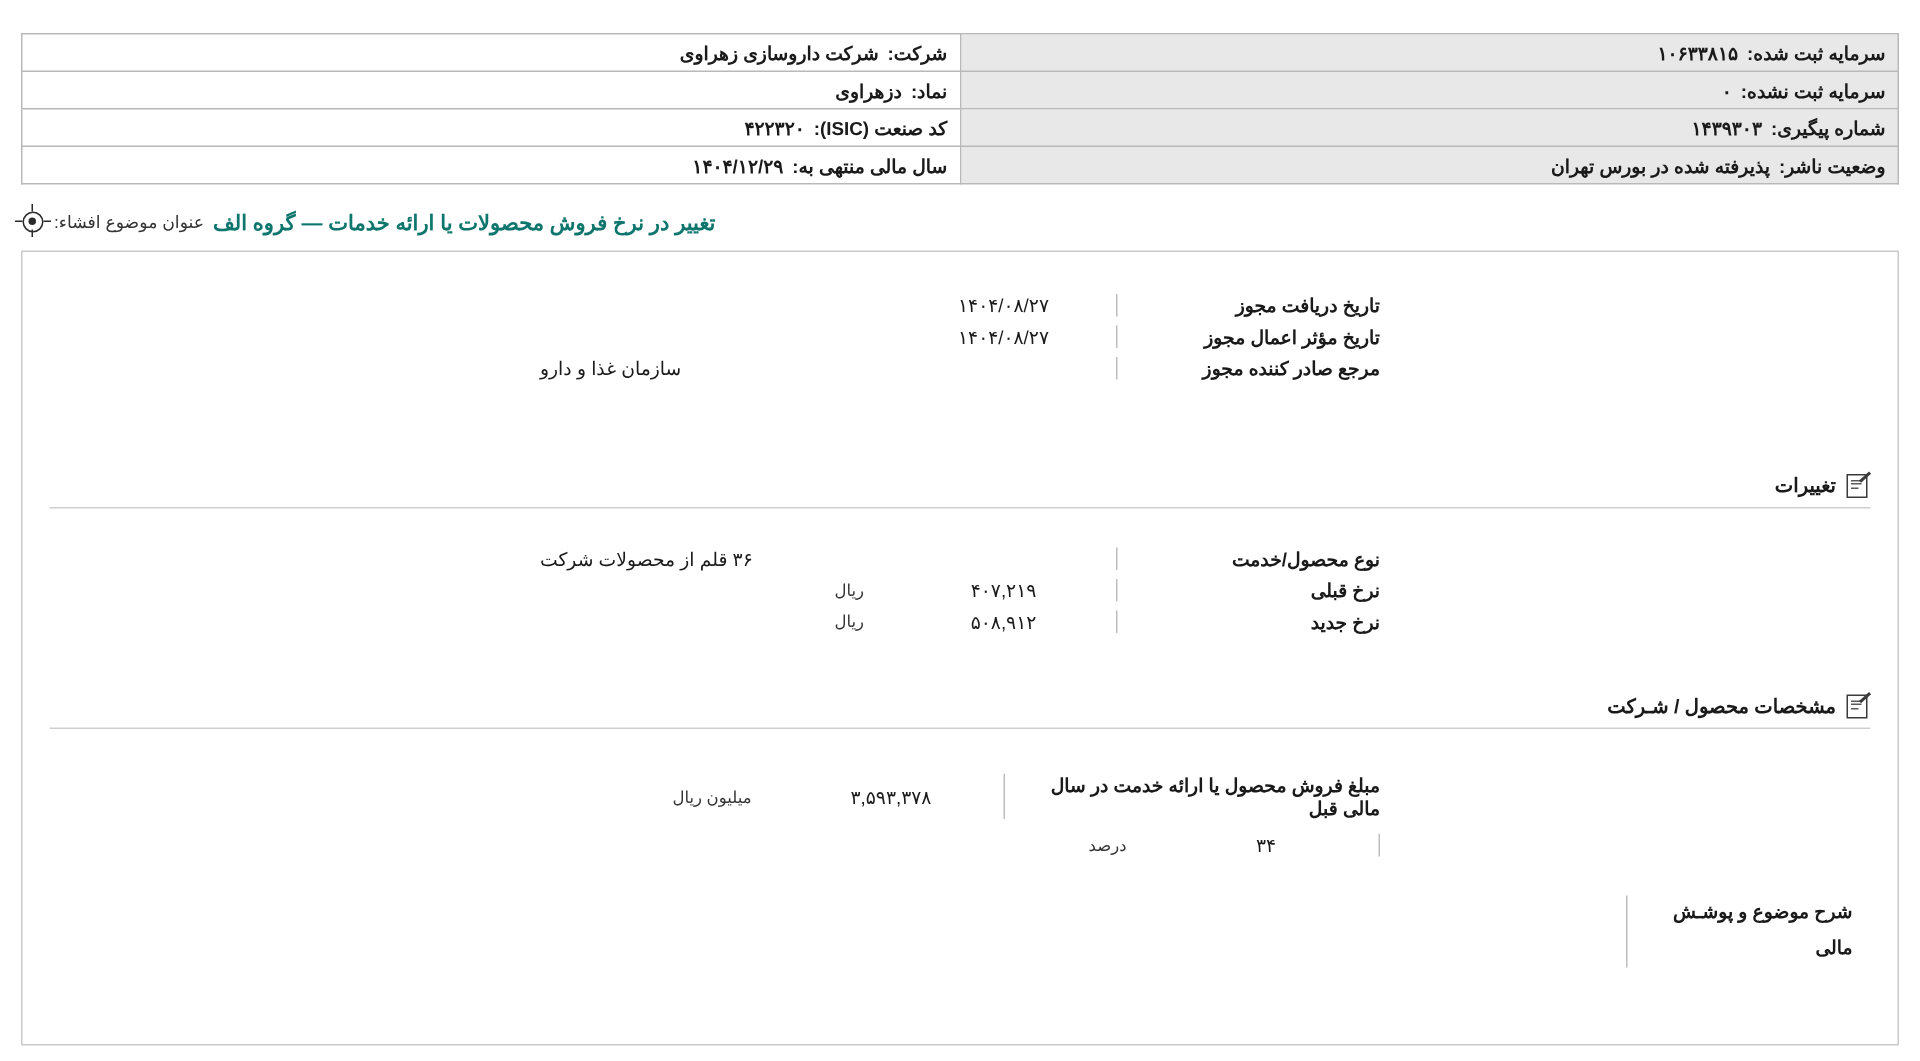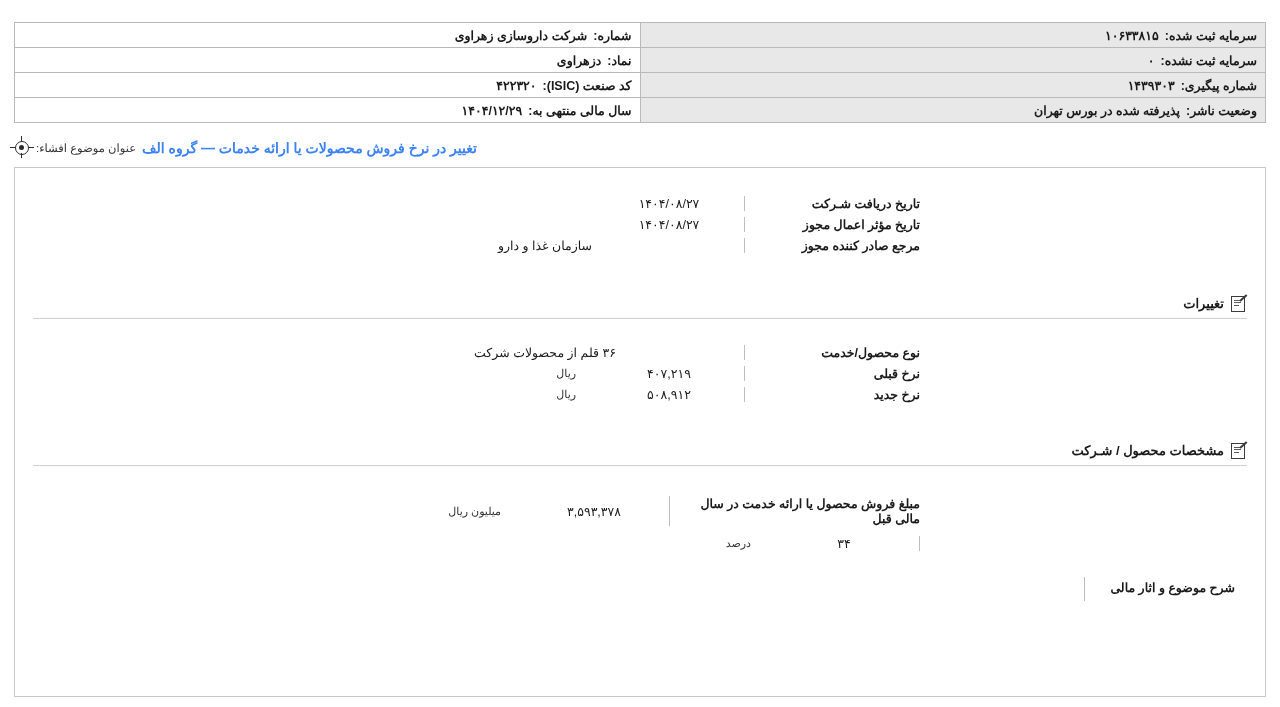--- a/index.html
+++ b/index.html
@@ -65,21 +65,21 @@
     gap: 6px;
     height: 22px;
   }
   .title-row .small-label {
     font-size: 11.5px;
     color: #333;
   }
   .title-row .big-title {
     font-size: 14px;
     font-weight: bold;
-    color: #3b82f6;
+    color: #0f766e;
   }
   .bullet-icon {
     width: 16px;
     height: 16px;
     position: relative;
     flex: 0 0 16px;
   }
   .bullet-icon .ring {
     position: absolute;
     left: 1px; top: 1px;
@@ -140,21 +140,21 @@
     box-sizing: border-box;
   }
   .kv-sep {
     width: 1px;
     align-self: stretch;
     background: #bdbdbd;
     margin: 0 0 0 0;
   }
   .kv-value {
     padding-right: 14px;
-    text-align: center;
+    text-align: left;
     font-weight: normal;
     flex: 1;
   }
   .kv-value.num {
     text-align: center;
     padding-left: 0;
     padding-right: 0;
     width: 150px;
     flex: 0 0 150px;
     direction: ltr;
@@ -251,21 +251,21 @@
     <tbody>
       <tr>
         <td class="shade">
           <div class="cell-inner">
             <span class="lbl">سرمایه ثبت شده:</span>
             <span class="val">۱۰۶۳۳۸۱۵</span>
           </div>
         </td>
         <td class="plain">
           <div class="cell-inner">
-            <span class="lbl">شماره:</span>
+            <span class="lbl">شرکت:</span>
             <span class="val">شرکت داروسازی زهراوی</span>
           </div>
         </td>
       </tr>
       <tr>
         <td class="shade">
           <div class="cell-inner">
             <span class="lbl">سرمایه ثبت نشده:</span>
             <span class="val">۰</span>
           </div>
@@ -318,37 +318,37 @@
       <span class="tick-r"></span>
       <span class="tick-t"></span>
       <span class="tick-b"></span>
     </span>
   </div>
 
   <div class="body-box">
 
     <div class="kv-block">
       <div class="kv-row">
-        <div class="kv-label">تاریخ دریافت شـرکت</div>
+        <div class="kv-label">تاریخ دریافت مجوز</div>
         <div class="kv-sep"></div>
         <div class="kv-value num">۱۴۰۴/۰۸/۲۷</div>
       </div>
       <div class="kv-row">
         <div class="kv-label">تاریخ مؤثر اعمال مجوز</div>
         <div class="kv-sep"></div>
         <div class="kv-value num">۱۴۰۴/۰۸/۲۷</div>
       </div>
       <div class="kv-row">
         <div class="kv-label">مرجع صادر کننده مجوز</div>
         <div class="kv-sep"></div>
         <div class="kv-value">سازمان غذا و دارو</div>
       </div>
     </div>
 
-    <div class="section" style="margin-top:42px;">
+    <div class="section" style="margin-top:62px;">
       <div class="section-head">
         <span class="doc-icon">
           <span class="sheet"></span>
           <span class="ln ln1"></span>
           <span class="ln ln2"></span>
           <span class="ln ln3"></span>
           <span class="pen"></span>
         </span>
         <span>تغییرات</span>
       </div>
@@ -396,19 +396,19 @@
           <div class="kv-unit" style="width:110px;">میلیون ریال</div>
         </div>
         <div class="kv-row">
           <div class="kv-sep"></div>
           <div class="kv-value num">۳۴</div>
           <div class="kv-unit" style="width:110px;">درصد</div>
         </div>
       </div>
 
       <div class="para-row">
-        <div class="para-label">شرح موضوع و اثار مالی</div>
+        <div class="para-label">شرح موضوع و پوشـش مالی</div>
         <div class="para-sep"></div>
       </div>
     </div>
 
   </div>
 </div>
 
 </body></html>

